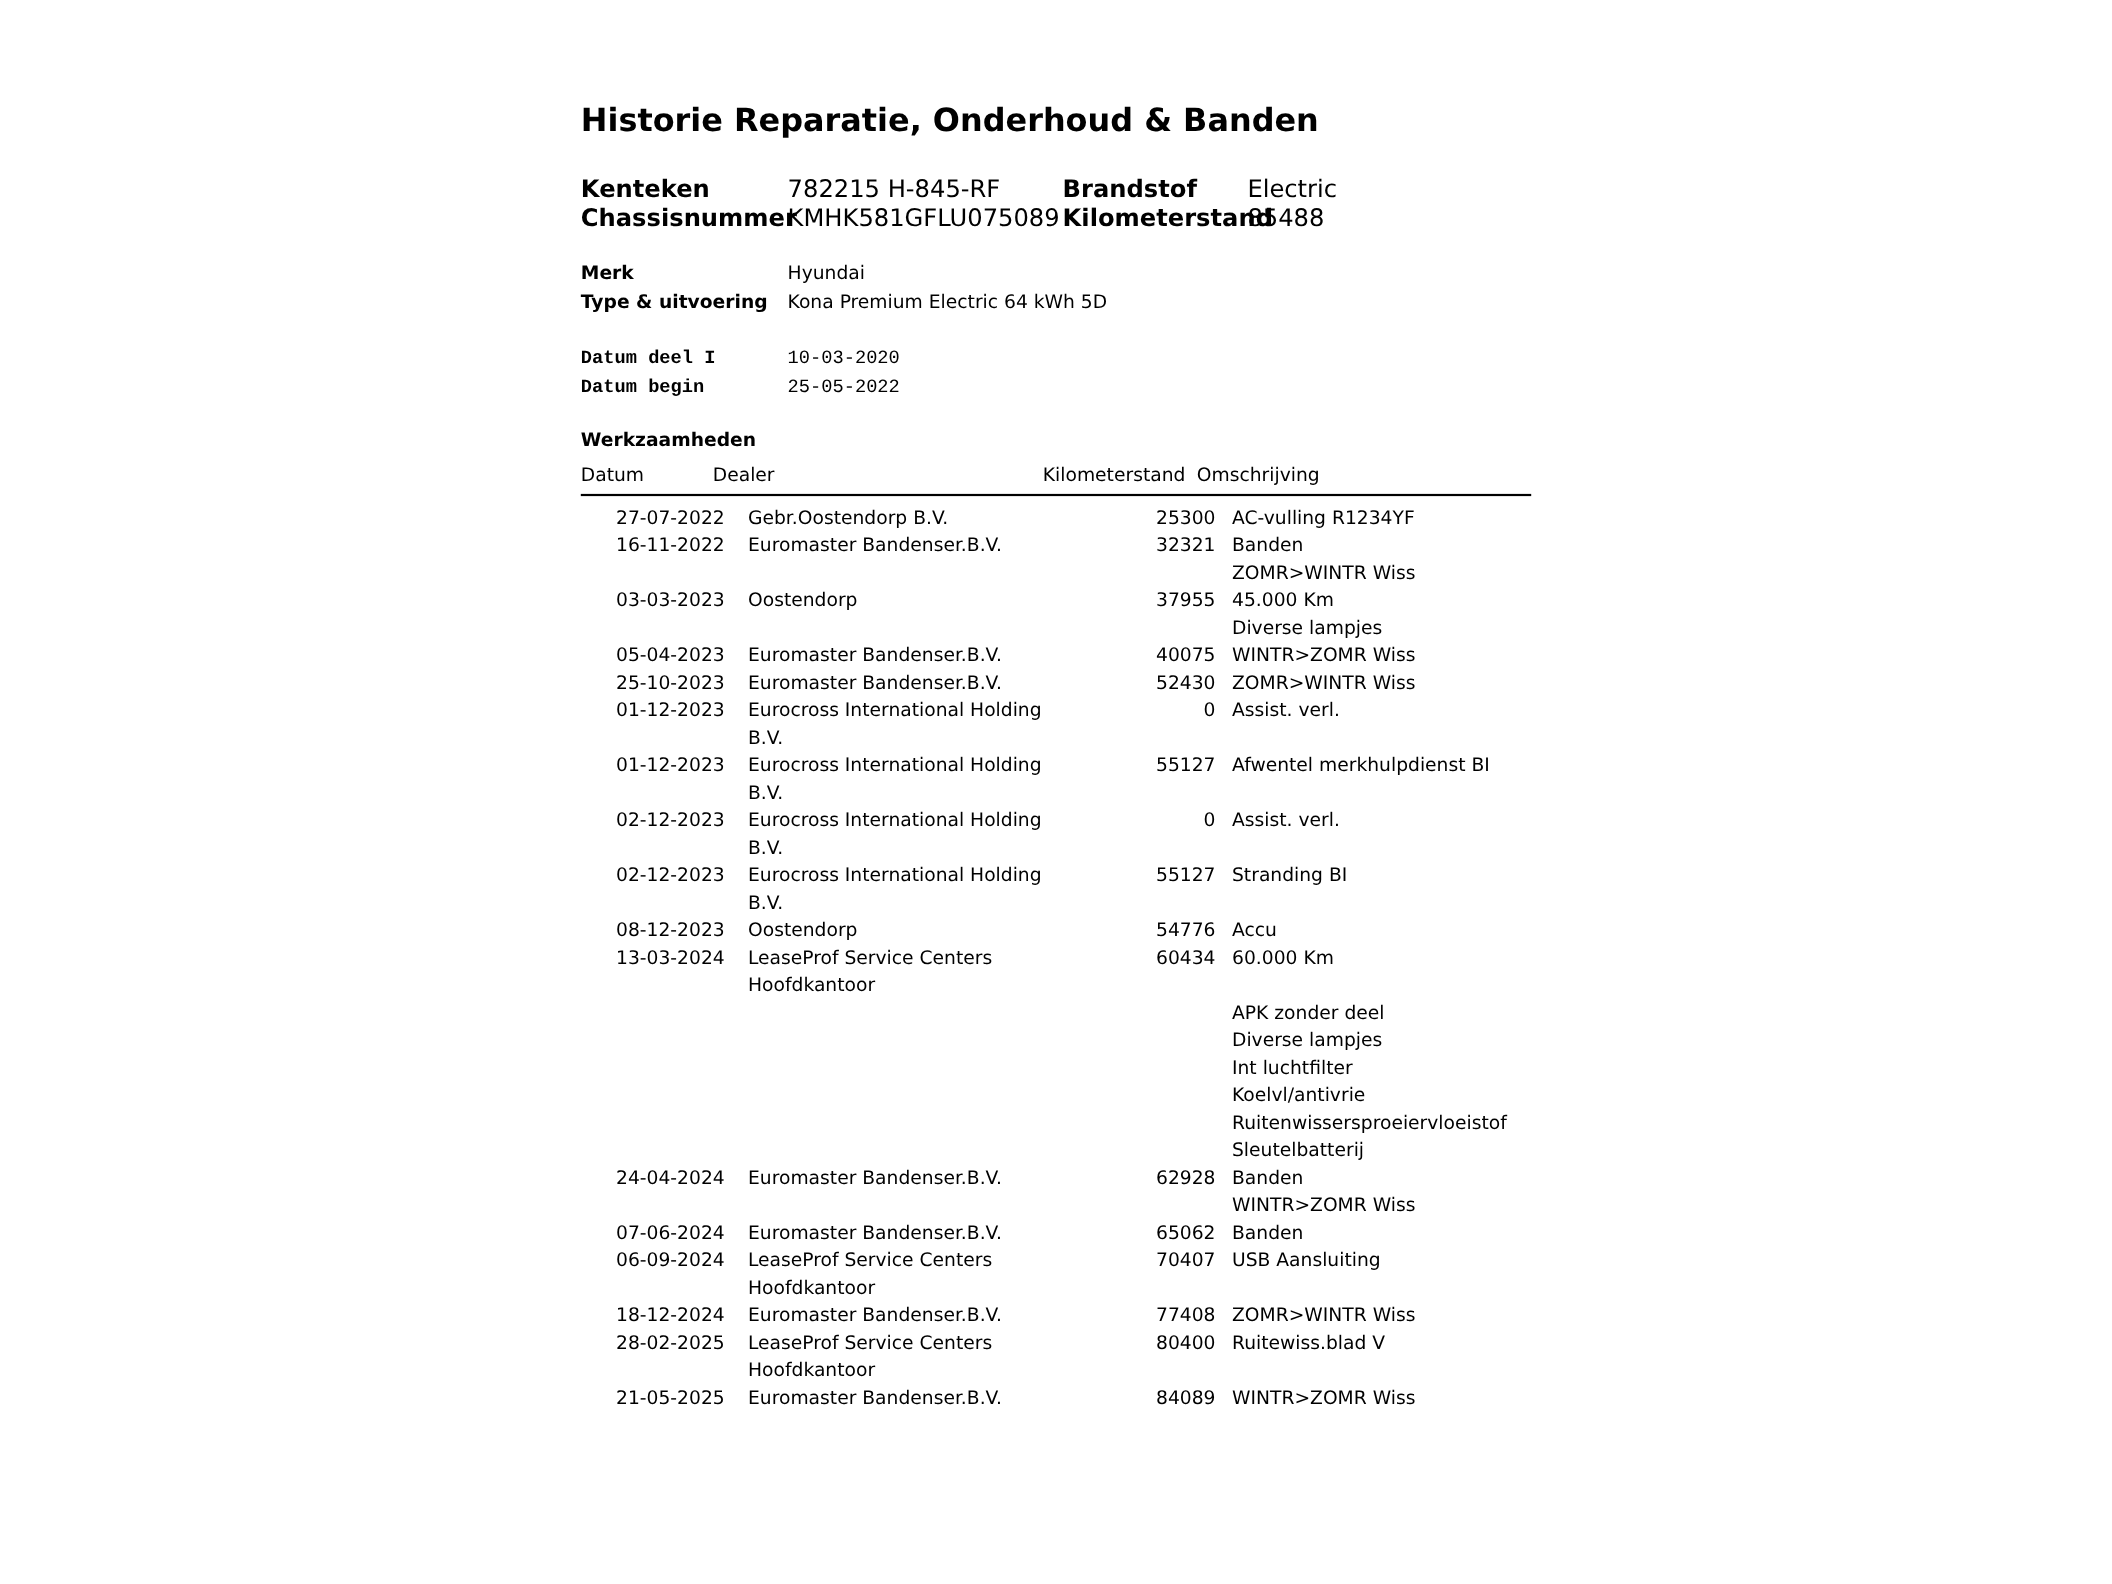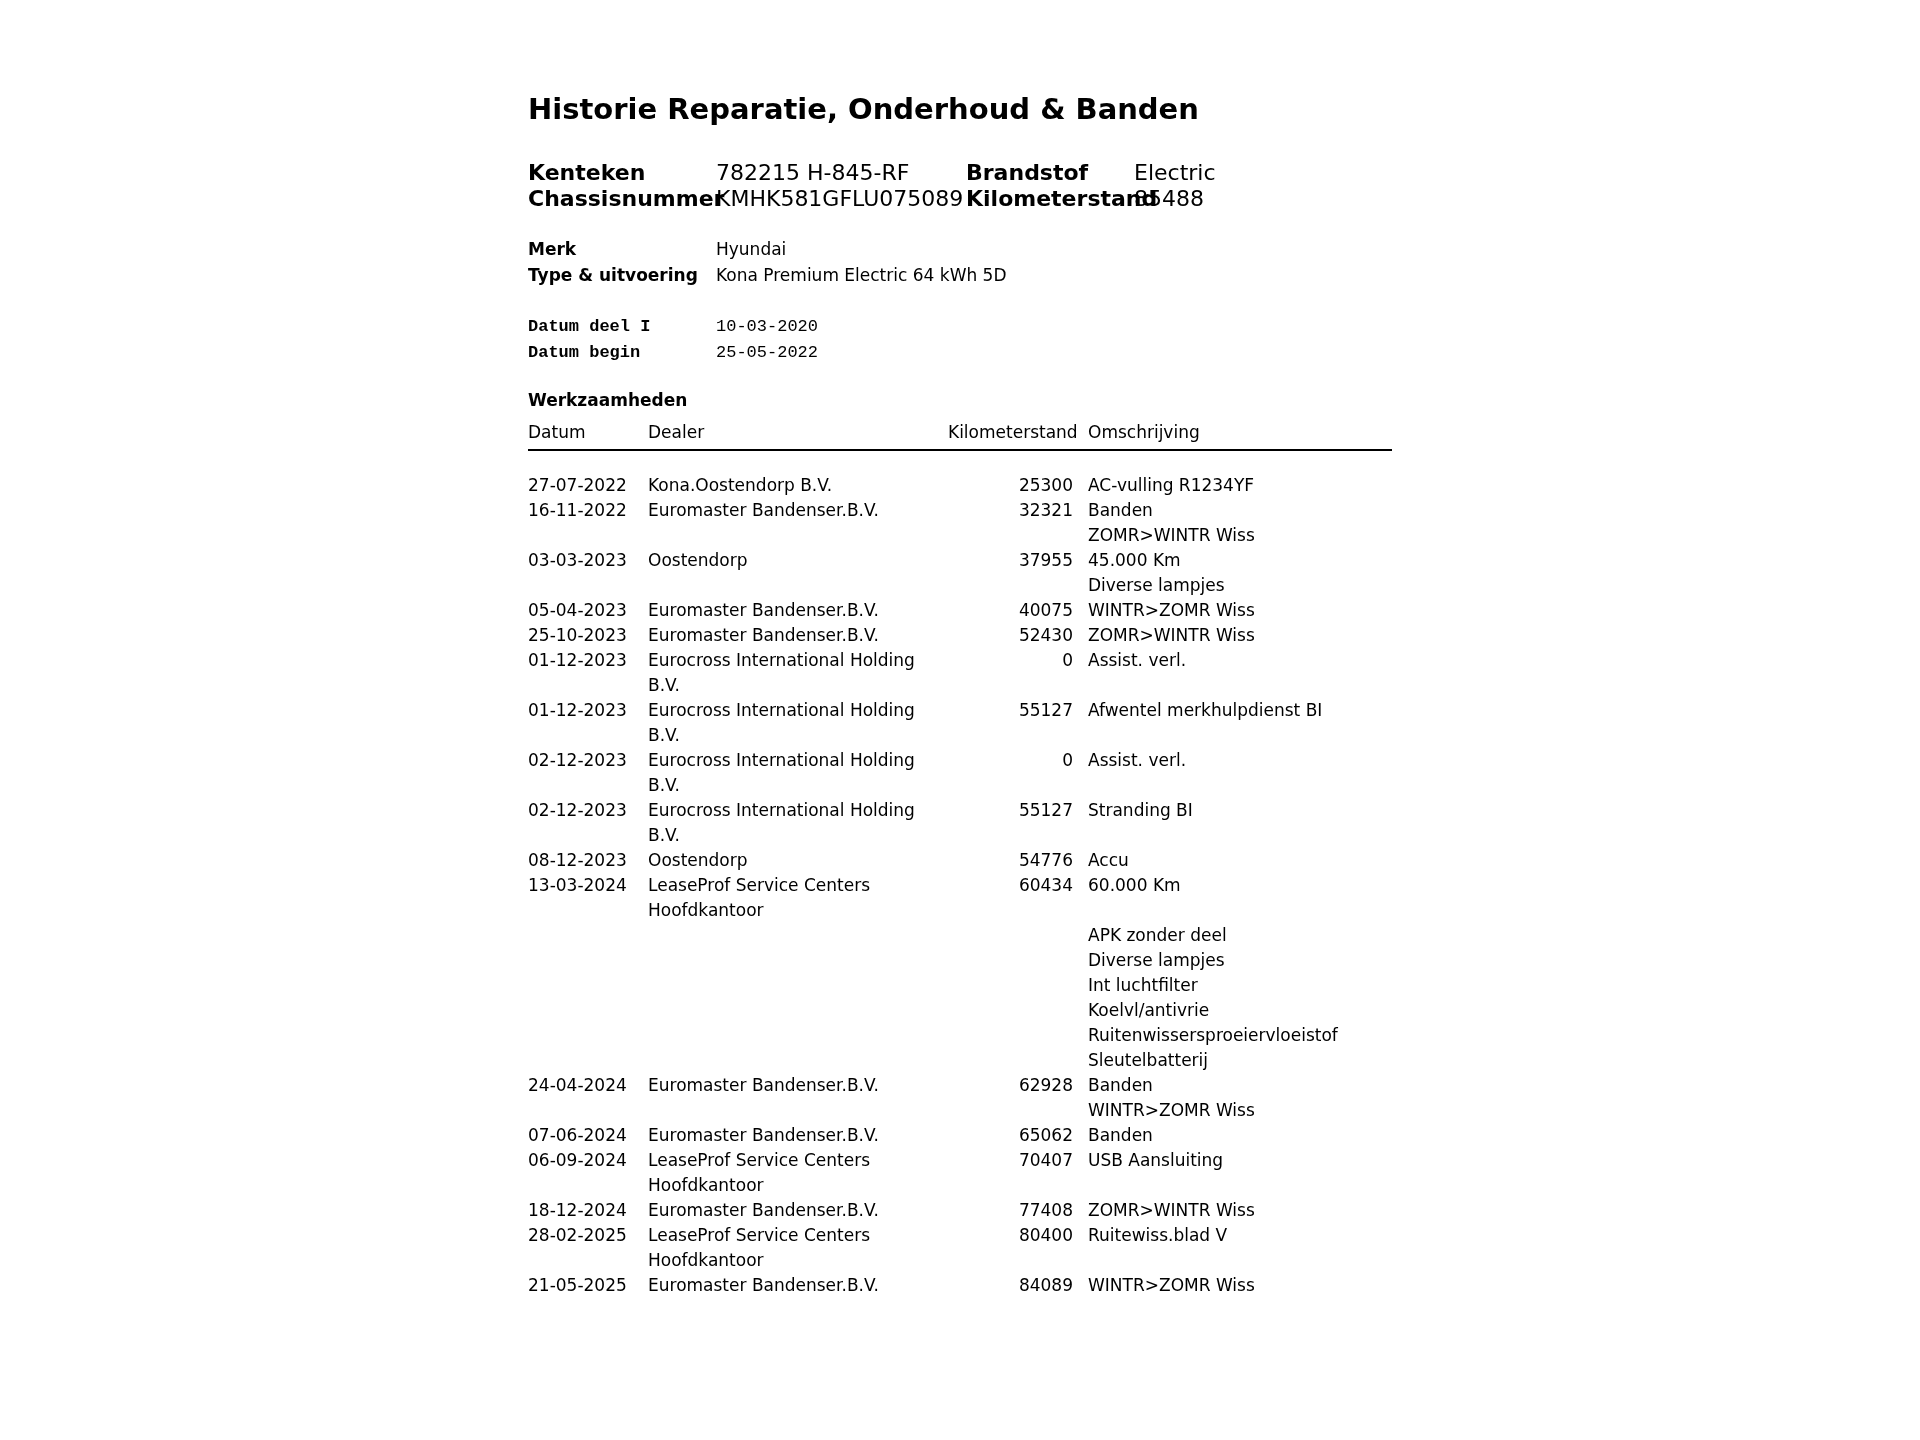--- a/index.html
+++ b/index.html
@@ -62,21 +62,21 @@
   .thead, .trow {
     display: grid;
     grid-template-columns: 120px 300px 125px 319px;
     align-items: start;
   }
   .thead {
     line-height: 21px;
     padding-bottom: 6px;
     border-bottom: 2px solid #000000;
   }
-  .tbody { padding-top: 22px; }
+  .tbody { padding-top: 8px; margin-left: 32px; }
   .trow { line-height: 25px; }
   .c-km { text-align: right; white-space: nowrap; }
   .c-oms { padding-left: 15px; }
   .c-dealer { padding-right: 8px; }
   .oms-line { min-height: 25px; }
 </style>
 </head>
 <body>
 
 <div class="page">
@@ -115,21 +115,21 @@
     <div class="wtable">
       <div class="thead">
         <div class="c-datum">Datum</div>
         <div class="c-dealer">Dealer</div>
         <div class="c-km">Kilometerstand</div>
         <div class="c-oms">Omschrijving</div>
       </div>
       <div class="tbody">
           <div class="trow">
             <div class="c-datum">27-07-2022</div>
-            <div class="c-dealer">Kona.Oostendorp B.V.</div>
+            <div class="c-dealer">Gebr.Oostendorp B.V.</div>
             <div class="c-km">25300</div>
             <div class="c-oms">
               <div class="oms-line">AC-vulling R1234YF</div>
             </div>
           </div>
           <div class="trow">
             <div class="c-datum">16-11-2022</div>
             <div class="c-dealer">Euromaster Bandenser.B.V.</div>
             <div class="c-km">32321</div>
             <div class="c-oms">

